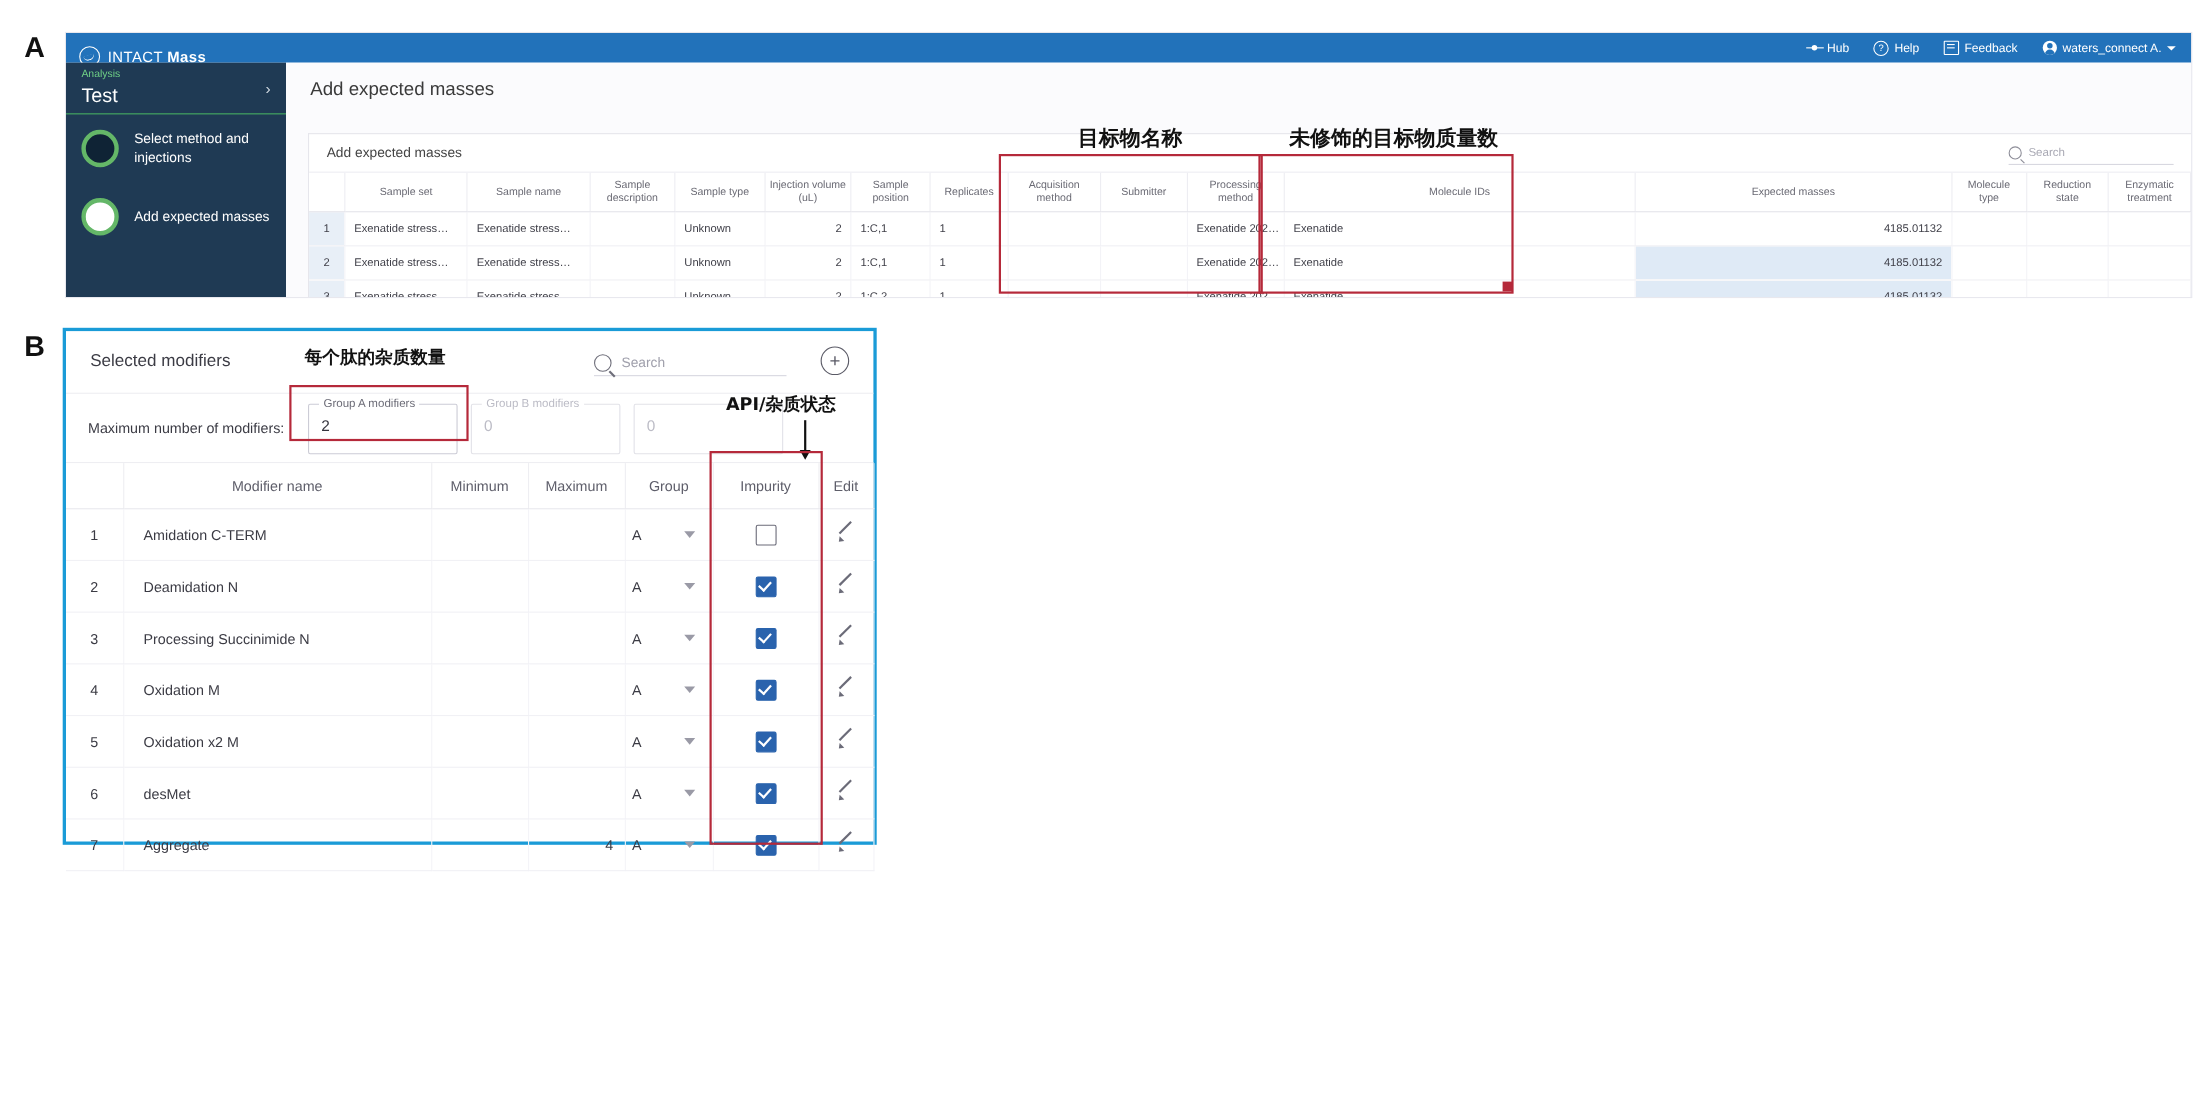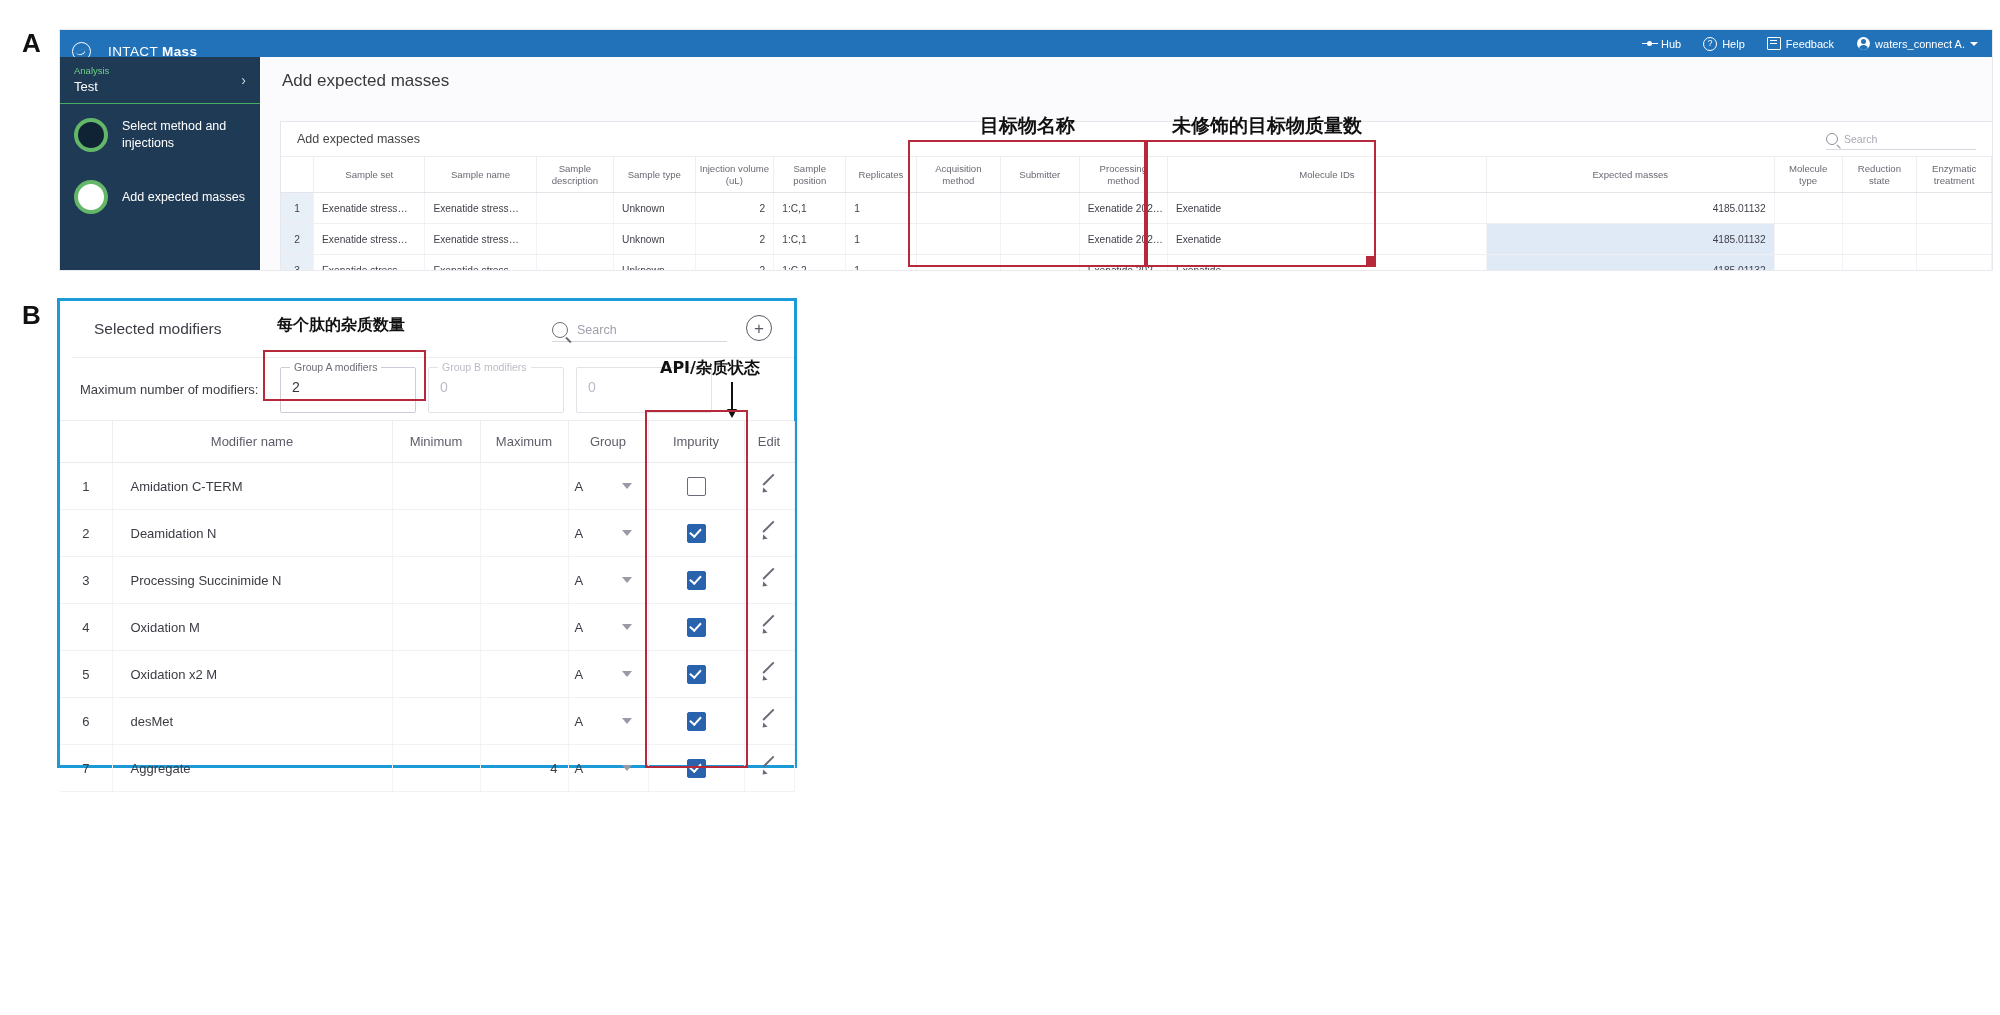--- a/index.html
+++ b/index.html
@@ -23,21 +23,21 @@
     position:absolute;left:60px;top:30px;width:1932px;height:240px;
     background:#fbfbfd;
     box-shadow:0 0 0 1px #e8e8ee;
     overflow:hidden;
   }
   #appbar{
     position:absolute;left:0;top:0;width:100%;height:27px;
     background:#2272ba;
     display:flex;align-items:center;
   }
-  .logo-wrap{display:flex;align-items:center;padding-left:12px;gap:17px;margin-top:16px;}
+  .logo-wrap{display:flex;align-items:center;padding-left:12px;gap:7px;margin-top:16px;}
   .logo-mark{
     width:17px;height:17px;border-radius:50%;
     border:1.6px solid #ffffff;
     display:flex;align-items:center;justify-content:center;
     position:relative;flex:none;
   }
   .logo-mark:after{
     content:"";position:absolute;left:3px;top:7px;
     width:10px;height:4px;border-bottom:1.6px solid #fff;
     border-radius:0 0 8px 8px;transform:rotate(-18deg);
@@ -67,21 +67,21 @@
 
   #sidebar{
     position:absolute;left:0;top:27px;width:200px;height:213px;
     background:#1f3a54;
   }
   .analysis-block{
     height:46px;display:flex;align-items:center;padding:0 14px;
     border-bottom:1px solid #46ae61;position:relative;
   }
   .an-label{font-size:9.5px;color:#6fcf86;line-height:1.45;}
-  .an-value{font-size:13px;color:#ffffff;line-height:1.35;}
+  .an-value{font-size:18px;color:#ffffff;line-height:1.35;}
   .an-chev{margin-left:auto;color:#cfd8e0;font-size:14px;}
   .step{
     display:flex;align-items:center;gap:14px;padding:0 14px;height:62px;
   }
   .step-ring{
     width:26px;height:26px;border-radius:50%;flex:none;
     border:4px solid #0f2335;background:#0f2335;
   }
   .step-ring.done{border-color:#64b768;background:#0f2335;}
   .step-ring.active{border-color:#64b768;background:#ffffff;}
@@ -138,21 +138,21 @@
   .redbox{position:absolute;border:2px solid #b5293a;pointer-events:none;}
   .resize-handle{
     position:absolute;width:9px;height:9px;background:#b5293a;
   }
 
   
   #panelB{
     position:absolute;left:57px;top:298px;width:740px;height:470px;
     background:#ffffff;border:3px solid #1a9bd7;box-sizing:border-box;
   }
-  .b-head{height:56px;display:flex;align-items:center;position:relative;border-bottom:1px solid #eeeef2;margin-left:12px;}
+  .b-head{height:56px;display:flex;align-items:center;position:relative;border-bottom:1px solid #eeeef2;}
   .b-title{font-size:15.5px;color:#3b3b44;padding-left:22px;}
   .b-search{
     position:absolute;left:480px;top:18px;width:175px;height:22px;
     display:flex;align-items:center;gap:9px;border-bottom:1px solid #d8d8e0;
   }
   .mag-lg{width:14px;height:14px;border:1.8px solid #6e6e7a;border-radius:50%;position:relative;flex:none;}
   .mag-lg:after{content:"";position:absolute;right:-5px;bottom:-4px;width:7px;height:1.8px;background:#6e6e7a;transform:rotate(45deg);}
   .b-search-ph{font-size:12.5px;color:#a0a0ac;}
   .plus-btn{
     position:absolute;right:22px;top:14px;width:24px;height:24px;border-radius:50%;

